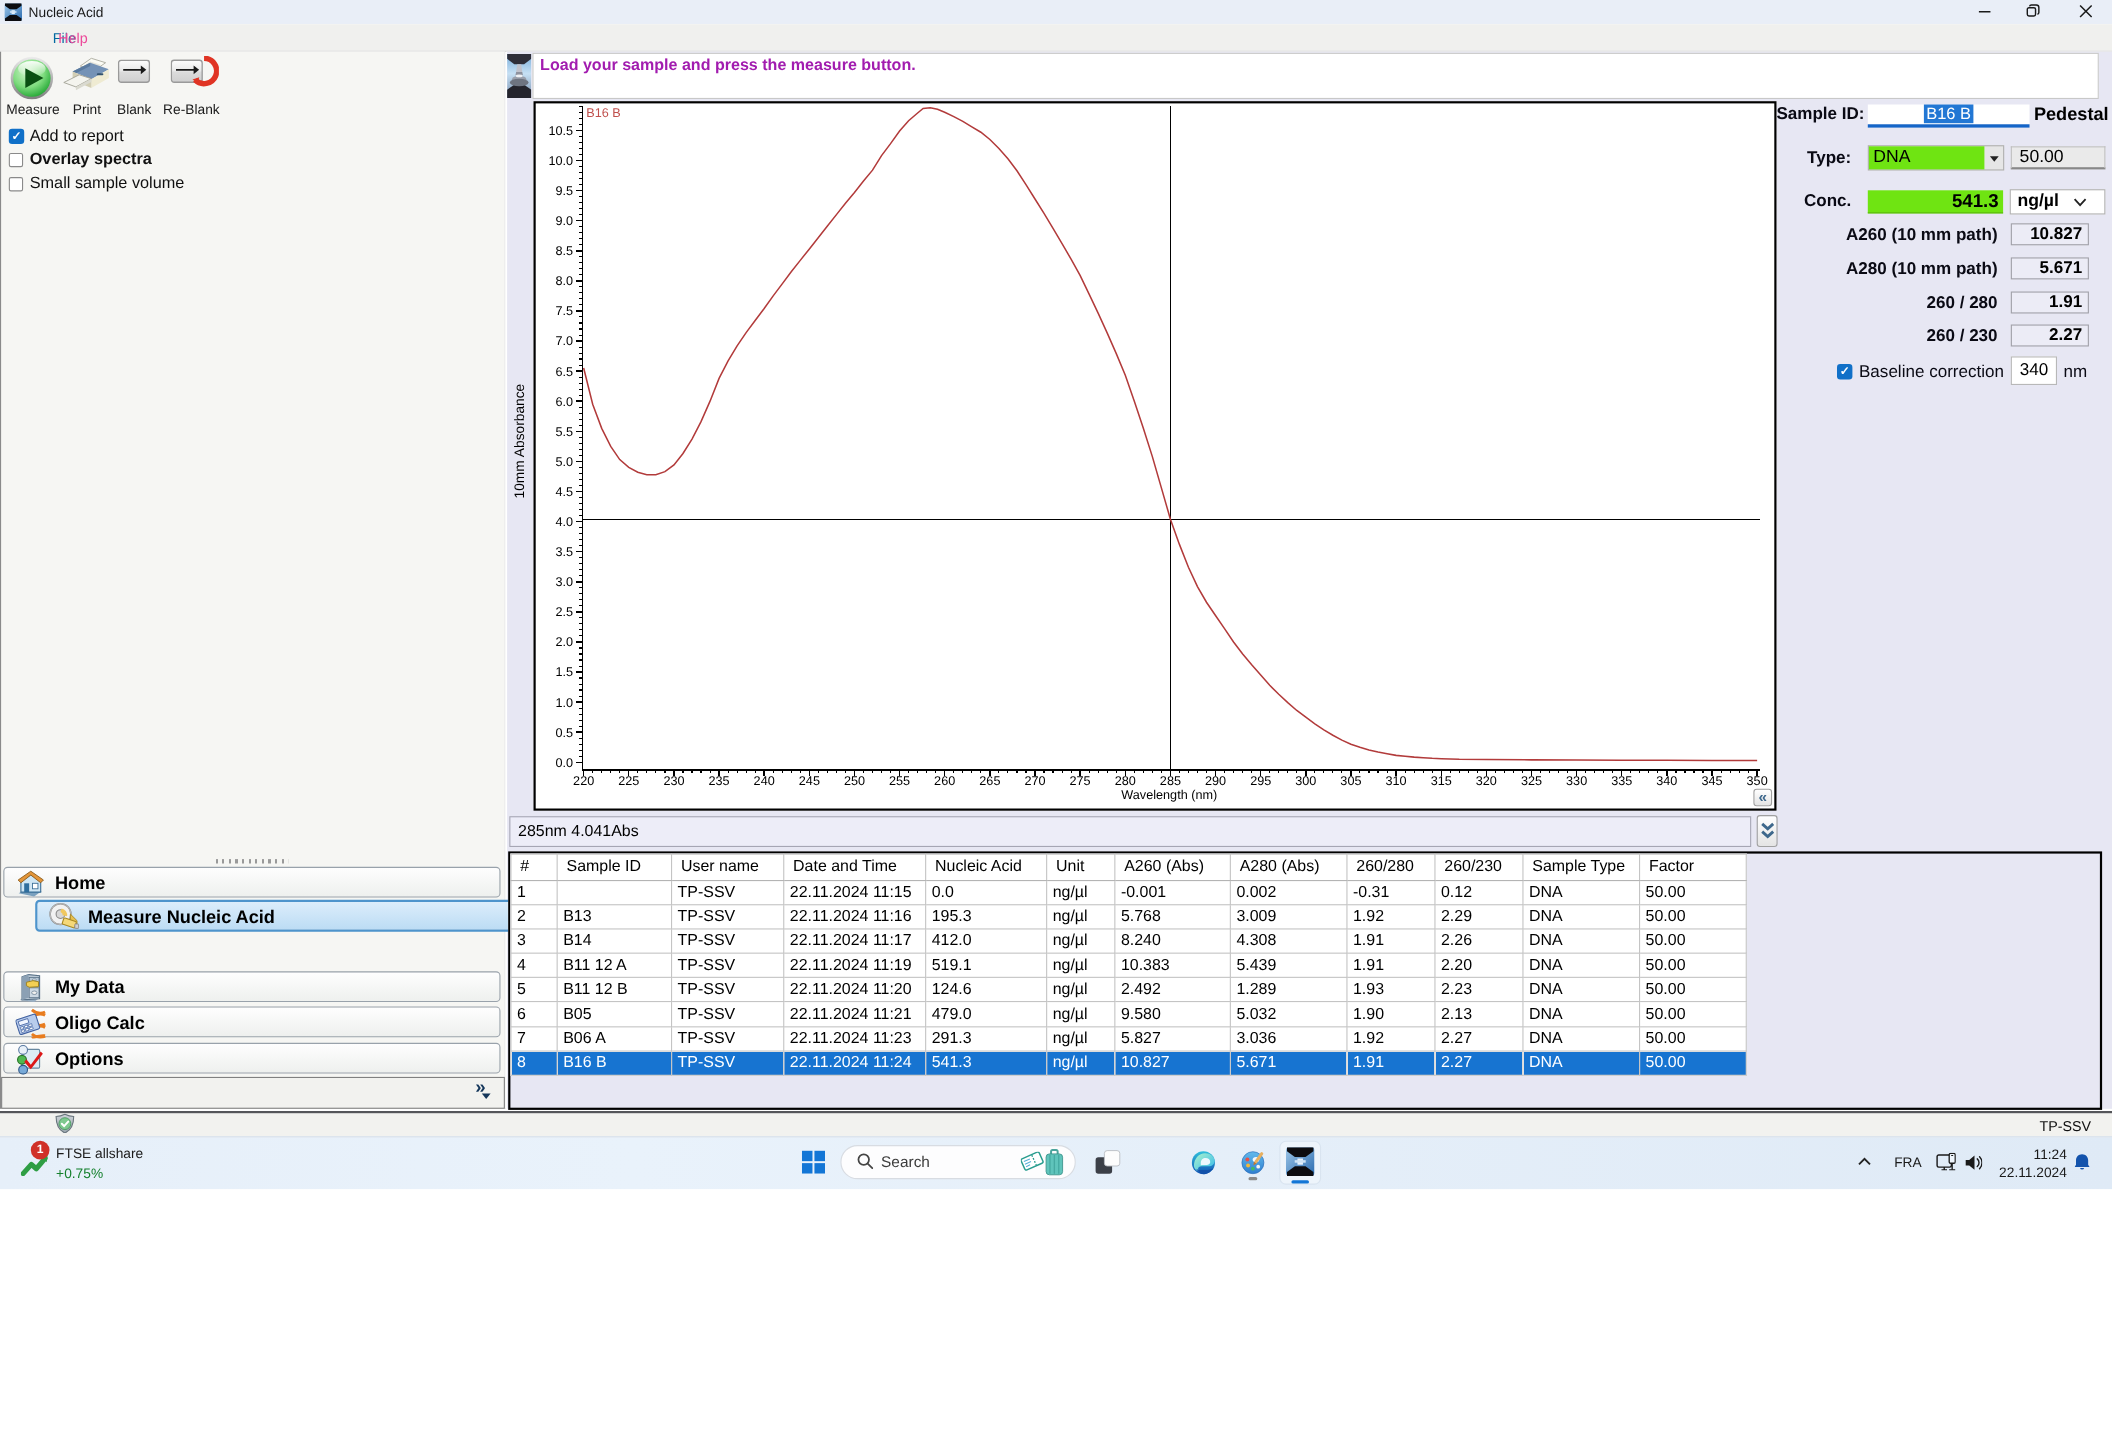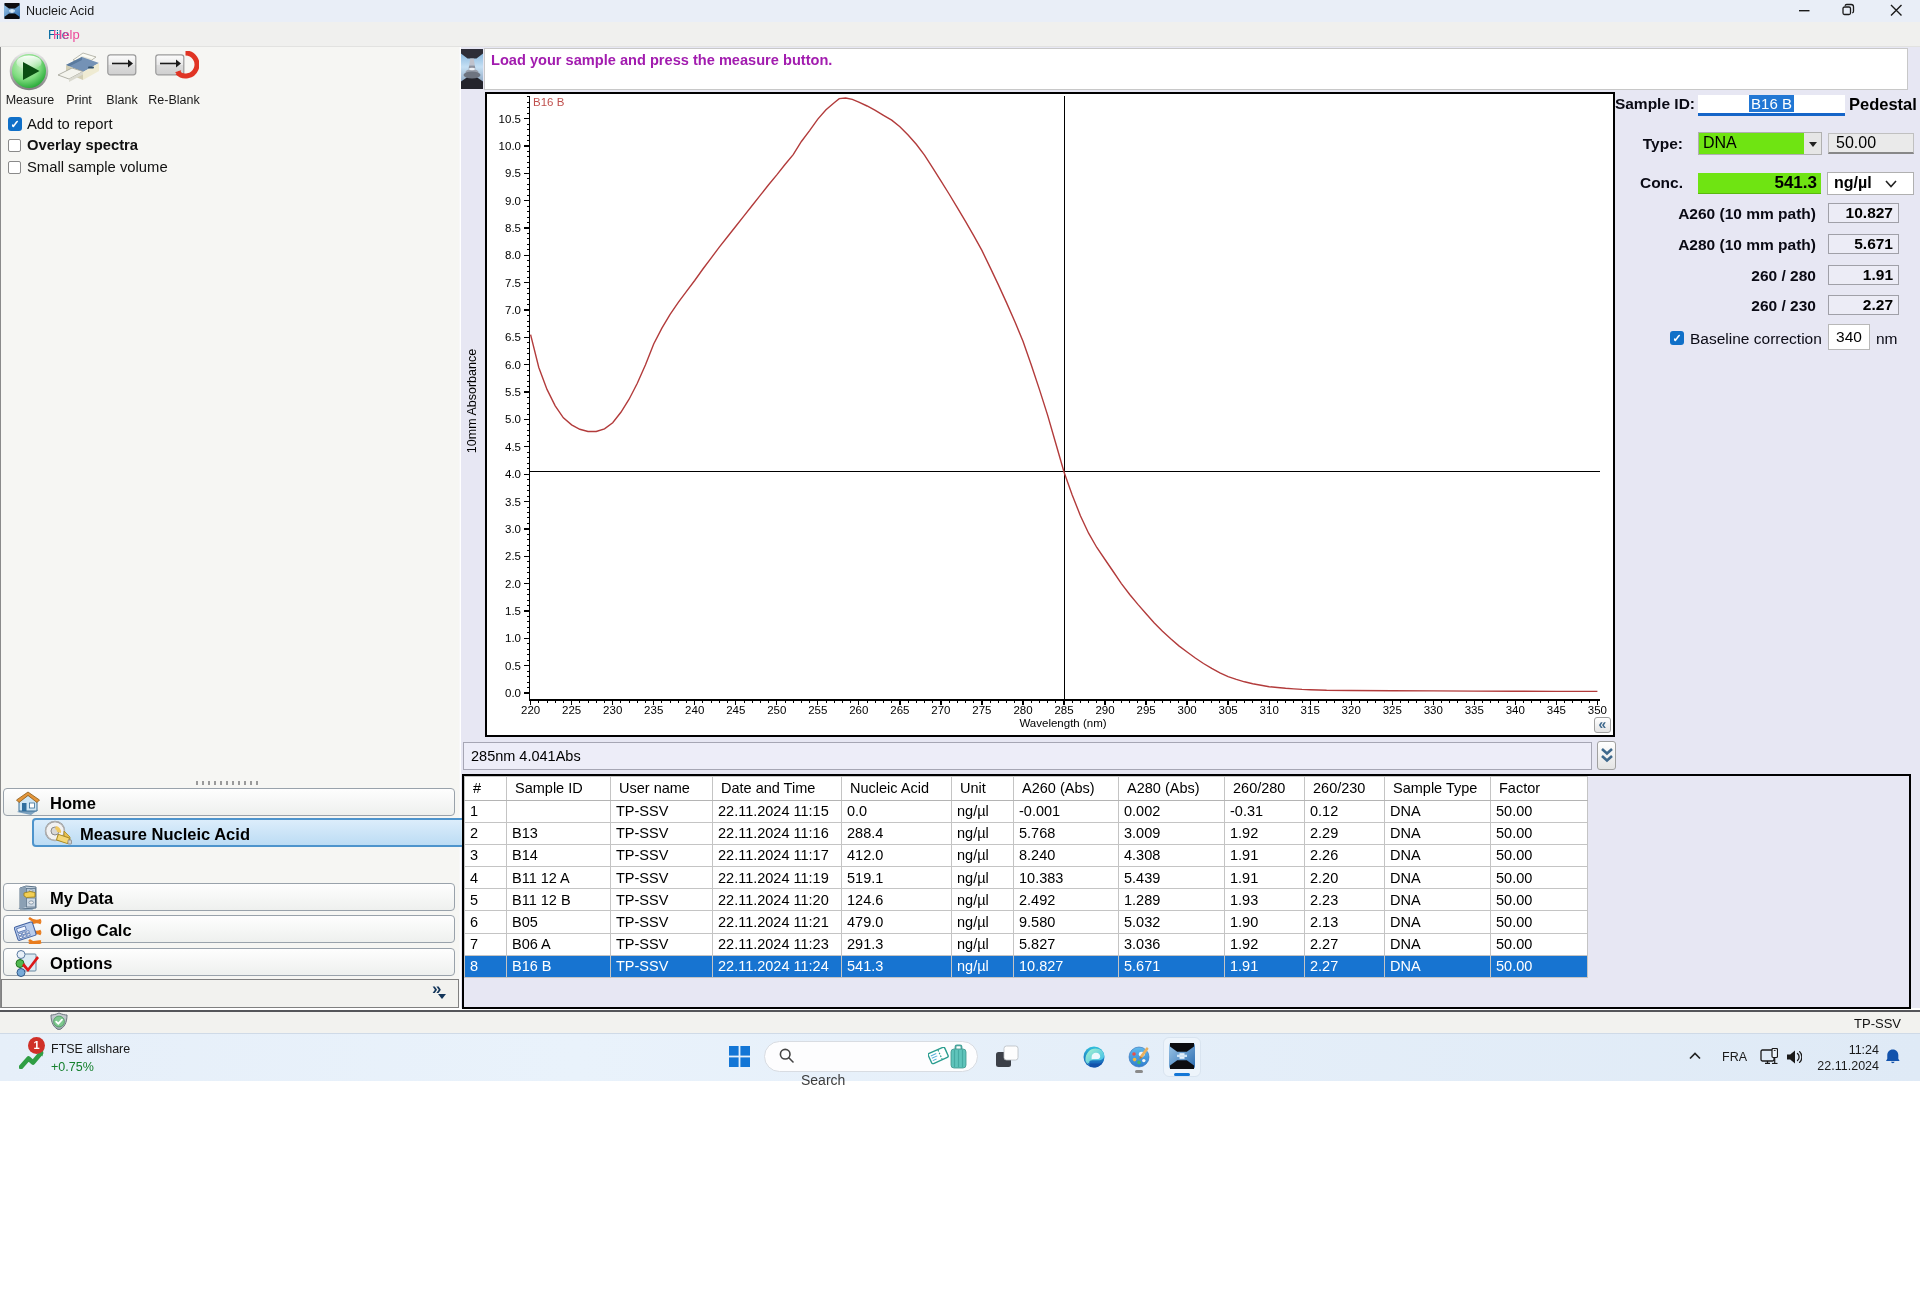--- a/index.html
+++ b/index.html
@@ -578,21 +578,21 @@
             <td>-0.31</td>
             <td>0.12</td>
             <td>DNA</td>
             <td>50.00</td>
           </tr>
           <tr>
             <td>2</td>
             <td>B13</td>
             <td>TP-SSV</td>
             <td>22.11.2024 11:16</td>
-            <td>288.4</td>
+            <td>195.3</td>
             <td>ng/µl</td>
             <td>5.768</td>
             <td>3.009</td>
             <td>1.92</td>
             <td>2.29</td>
             <td>DNA</td>
             <td>50.00</td>
           </tr>
           <tr>
             <td>3</td>
@@ -735,21 +735,21 @@
           <rect x="11.4" y="0" width="9.6" height="9.6"></rect>
 <rect x="0" y="11.4" width="9.6" height="9.6"></rect>
           <rect x="11.4" y="11.4" width="9.6" height="9.6"></rect>
         </g>
       </svg></div>
     <div class="abs" style="left:764px;top:1041px;width:214px;height:31px;border-radius:16px;background:#fdfdfe;border:1px solid #d8dce2;"></div>
     <div class="abs" style="left:779px;top:1048px"><svg width="15" height="15" viewBox="0 0 15 15" style="">
         <circle cx="6.2" cy="6.2" r="4.8" fill="none" stroke="#454545" stroke-width="1.6"></circle>
 <line x1="9.8" y1="9.8" x2="14" y2="14" stroke="#454545" stroke-width="1.6" stroke-linecap="round"></line>
       </svg></div>
-    <div class="abs" style="left:801px;top:1048px;font-size:14px;color:#3c3c3c;margin-top:24px;">Search</div>
+    <div class="abs" style="left:801px;top:1048px;font-size:14px;color:#3c3c3c;">Search</div>
     <div class="abs" style="left:928px;top:1047px"><svg width="22" height="18" viewBox="0 0 22 18" style="">
         <g transform="rotate(-24 10 8)">
           <rect x="1" y="3" width="18" height="11" rx="1.5" fill="#ffffff" stroke="#2a9d8f" stroke-width="1.4"></rect>
 <line x1="12" y1="3.5" x2="12" y2="13.5" stroke="#2a9d8f" stroke-width="1.2" stroke-dasharray="1.6 1.4"></line>
 <path d="M3 6 h6 M3 8.5 h6 M3 11 h4" stroke="#58b0d8" stroke-width="1"></path>
         </g>
       </svg></div>
     <div class="abs" style="left:949px;top:1044px"><svg width="19" height="25" viewBox="0 0 19 25" style="">
         <rect x="2" y="5" width="15" height="19" rx="3" fill="#5fc4bb"></rect>
 <path d="M6.5 5 v-2.2 a1.4 1.4 0 0 1 1.4 -1.4 h3.2 a1.4 1.4 0 0 1 1.4 1.4 V5" fill="none" stroke="#4aa49c" stroke-width="1.8"></path>

